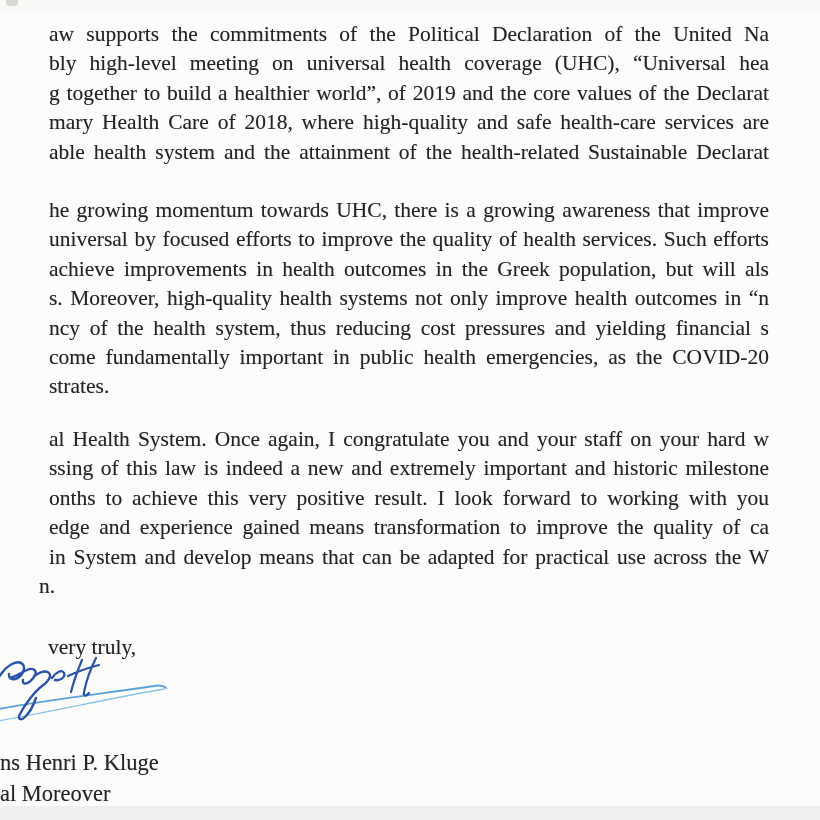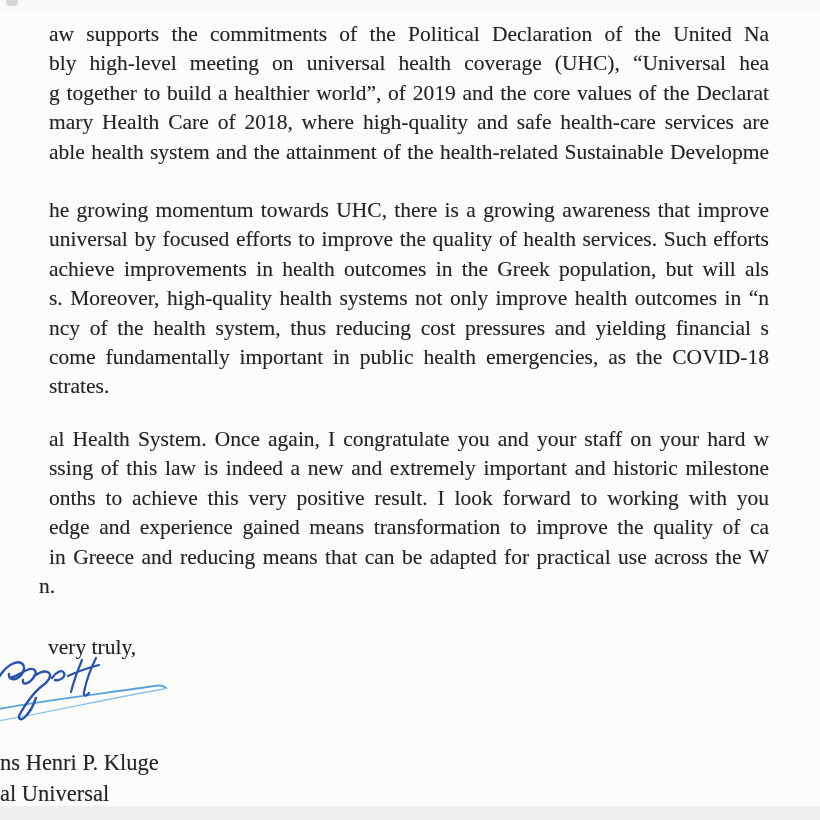--- a/index.html
+++ b/index.html
@@ -36,39 +36,39 @@
 <div class="scan-band" id="band-bottom"></div>
 <div id="corner-smudge"></div>
 
 <main>
 
   <section class="para" id="para-1">
     <span class="line j">aw supports the commitments of the Political Declaration of the United Na</span>
     <span class="line j">bly high-level meeting on universal health coverage (UHC), “Universal hea</span>
     <span class="line j">g together to build a healthier world”, of 2019 and the core values of the Declarat</span>
     <span class="line j">mary Health Care of 2018, where high-quality and safe health-care services are</span>
-    <span class="line j">able health system and the attainment of the health-related Sustainable Developme</span>
+    <span class="line j">able health system and the attainment of the health-related Sustainable Declarat</span>
   </section>
 
   <section class="para" id="para-2">
     <span class="line j">he growing momentum towards UHC, there is a growing awareness that improve</span>
     <span class="line j">universal by focused efforts to improve the quality of health services. Such efforts</span>
     <span class="line j">achieve improvements in health outcomes in the Greek population, but will als</span>
     <span class="line j">s. Moreover, high-quality health systems not only improve health outcomes in “n</span>
     <span class="line j">ncy of the health system, thus reducing cost pressures and yielding financial s</span>
-    <span class="line j">come fundamentally important in public health emergencies, as the COVID-18</span>
+    <span class="line j">come fundamentally important in public health emergencies, as the COVID-20</span>
     <span class="line">strates.</span>
   </section>
 
   <section class="para" id="para-3">
     <span class="line j">al Health System. Once again, I congratulate you and your staff on your hard w</span>
     <span class="line j">ssing of this law is indeed a new and extremely important and historic milestone</span>
     <span class="line j">onths to achieve this very positive result. I look forward to working with you</span>
     <span class="line j">edge and experience gained means transformation to improve the quality of ca</span>
-    <span class="line j">in Greece and reducing means that can be adapted for practical use across the W</span>
+    <span class="line j">in System and develop means that can be adapted for practical use across the W</span>
     <span class="line clip">n.</span>
   </section>
 
   <div id="closing">very truly,</div>
 
   <svg id="signature" viewBox="0 0 178 96" xmlns="http://www.w3.org/2000/svg" fill="none">
 
     <path d="M -2 62 C 40 53, 120 44, 158 38 C 163 37, 168 38, 170 40" stroke="#5aa2dc" stroke-width="1.8" stroke-linecap="round"></path>
     <path d="M -4 74 C 45 66, 115 50, 168 41" stroke="#8cc3e8" stroke-width="1.4" stroke-linecap="round"></path>
 
@@ -76,15 +76,15 @@
              M 14 30 C 22 28, 26 24, 31 22 C 38 19, 42 23, 38 29 C 33 36, 26 38, 27 32
              M 38 28 C 44 24, 50 22, 53 25 C 56 28, 52 34, 46 38 C 38 44, 28 58, 24 66 C 21 71, 25 73, 29 69 C 34 64, 38 56, 40 50
              M 56 30 C 60 24, 66 21, 68 25 C 70 29, 64 33, 59 32" stroke="#2b53a8" stroke-width="2.4" stroke-linecap="round"></path>
 
     <path d="M 86 12 C 81 24, 77 36, 75 44
              M 100 10 C 94 22, 90 34, 88 44 C 87 48, 90 49, 93 45
              M 72 28 C 80 24, 92 20, 103 17" stroke="#2b53a8" stroke-width="2.2" stroke-linecap="round"></path>
   </svg>
 
   <div id="signatory-name">ns Henri P. Kluge</div>
-  <div id="signatory-title">al Universal</div>
+  <div id="signatory-title">al Moreover</div>
 
 </main>
 
 </body></html>

